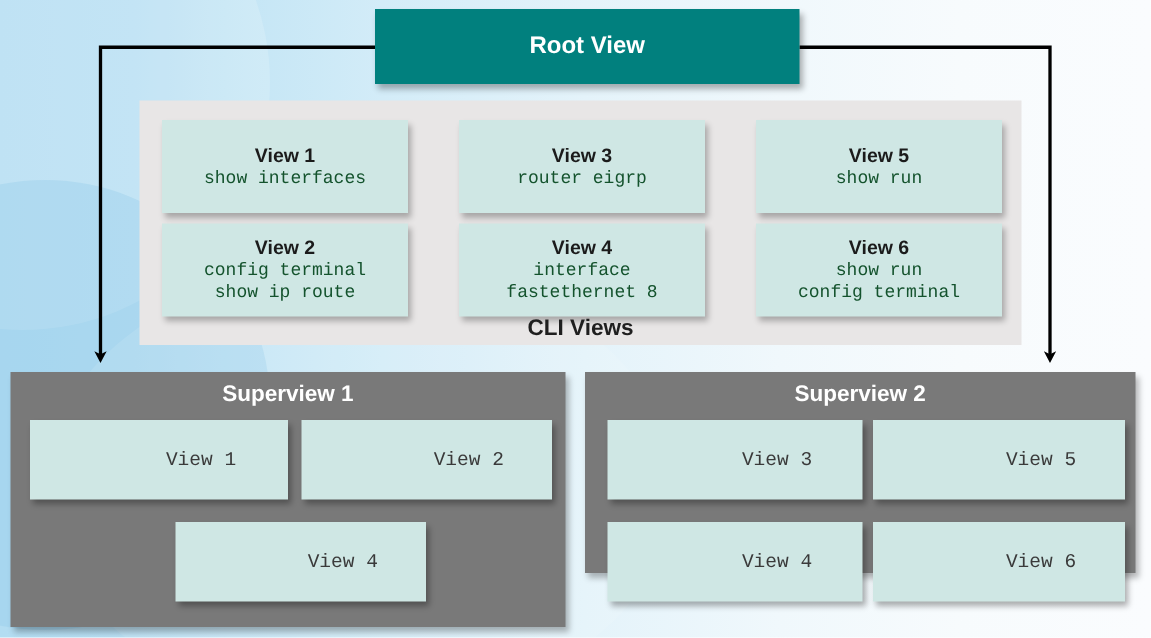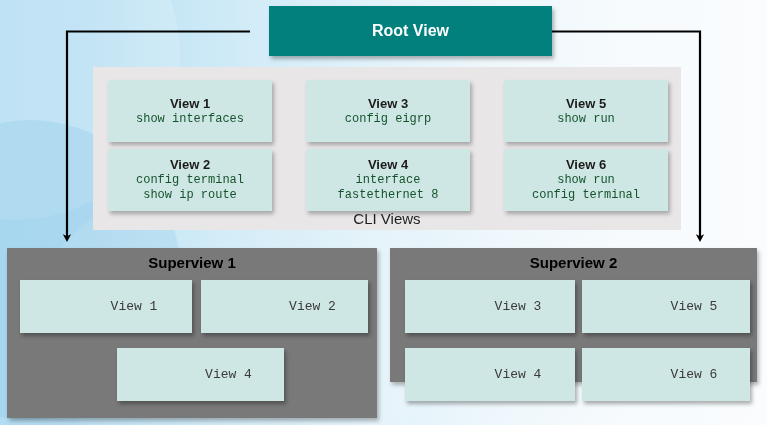--- a/index.html
+++ b/index.html
@@ -67,21 +67,20 @@
     width: 283px;
     height: 50px;
     background: #01807e;
     color: #ffffff;
     font-size: 16px;
     font-weight: bold;
     display: flex;
     align-items: center;
     justify-content: center;
     box-shadow: 2px 3px 4px rgba(0,0,0,0.30);
-    margin-left: 19px;
   }
 
   
   svg#connectors {
     position: absolute;
     left: 0;
     top: 0;
     width: 767px;
     height: 425px;
     overflow: visible;
@@ -97,21 +96,21 @@
     height: 163px;
     background: #e8e6e6;
   }
   #cli-views-label {
     position: absolute;
     left: 0;
     right: 0;
     bottom: 3px;
     text-align: center;
     font-size: 15px;
-    font-weight: normal;
+    font-weight: bold;
     color: #1f1f1f;
   }
 
   .cli-grid {
     position: absolute;
     left: 0;
     top: 0;
     width: 588px;
     height: 163px;
   }
@@ -162,21 +161,21 @@
   #superview-2 { left: 390px; top: 248px; width: 367px; height: 134px; }
 
   .superview-title {
     position: absolute;
     left: 0;
     right: 0;
     top: 6px;
     text-align: center;
     font-size: 15px;
     font-weight: bold;
-    color: #000000;
+    color: #ffffff;
   }
 
   .sv-card {
     position: absolute;
     background: #cfe7e4;
     box-shadow: 2px 3px 4px rgba(0,0,0,0.32);
     display: flex;
     align-items: center;
     justify-content: center;
     box-sizing: border-box;
@@ -232,21 +231,21 @@
       </div>
 
       <div class="view-card" id="cli-card-2">
         <div class="v-title">View 2</div>
         <div class="v-cmd">config terminal
 show ip route</div>
       </div>
 
       <div class="view-card" id="cli-card-3">
         <div class="v-title">View 3</div>
-        <div class="v-cmd">config eigrp</div>
+        <div class="v-cmd">router eigrp</div>
       </div>
 
       <div class="view-card" id="cli-card-4">
         <div class="v-title">View 4</div>
         <div class="v-cmd">interface
 fastethernet 8</div>
       </div>
 
       <div class="view-card" id="cli-card-5">
         <div class="v-title">View 5</div>

